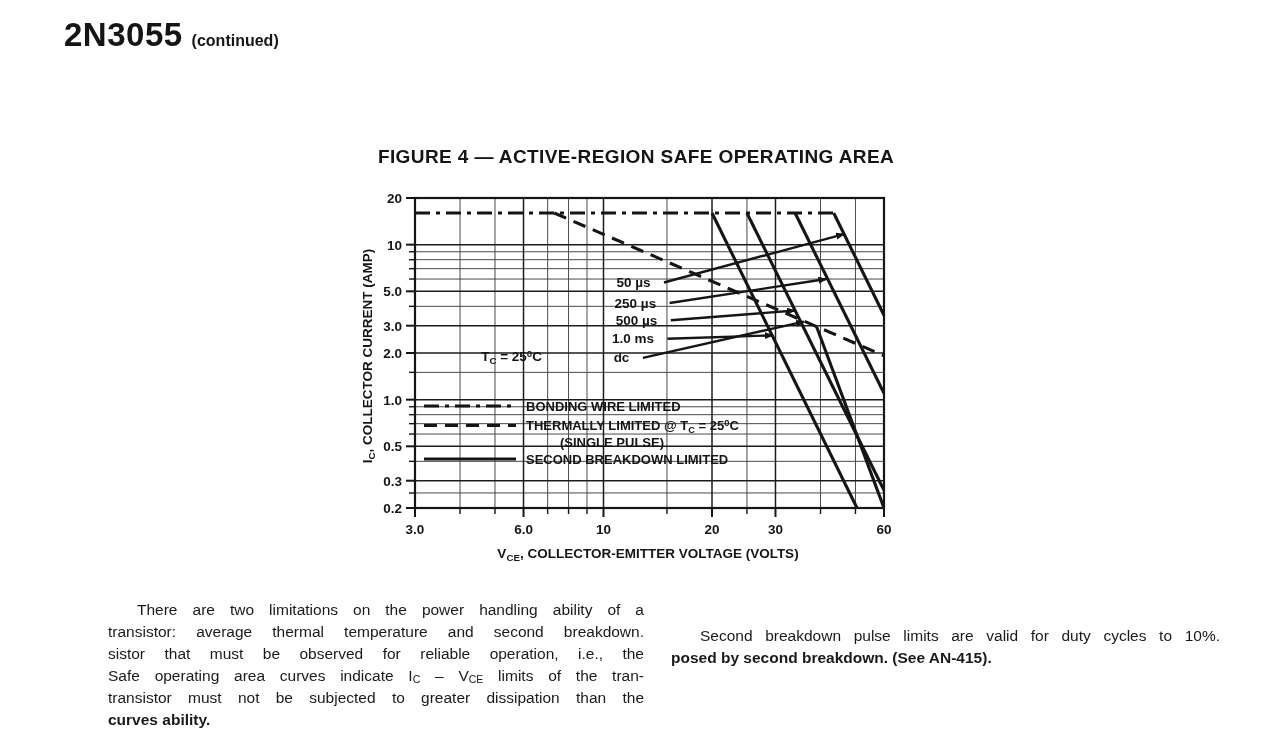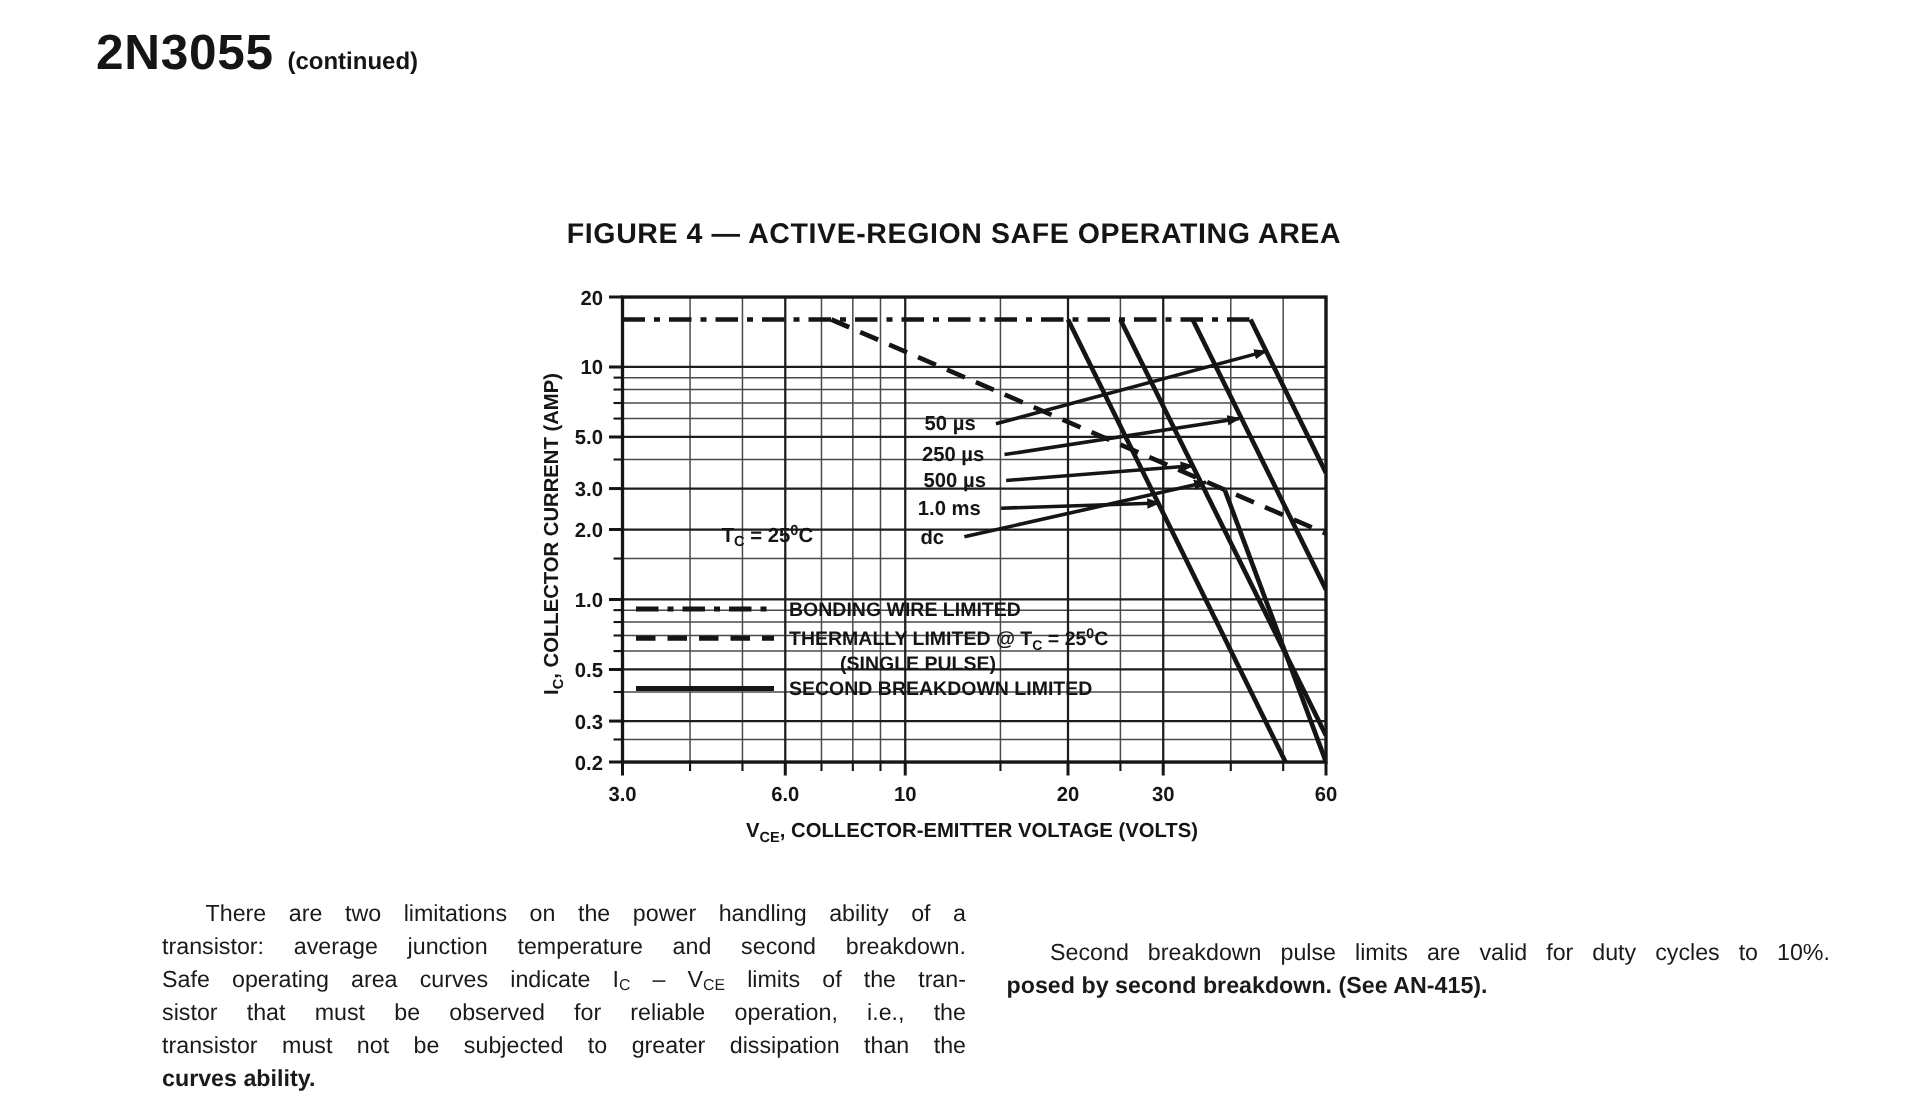--- a/index.html
+++ b/index.html
@@ -168,23 +168,23 @@
         <line x1="424" y1="425.5" x2="516" y2="425.5" stroke="#151515" stroke-width="3.2" stroke-dasharray="13 8"></line>
         <text x="526" y="430" font-size="13" font-weight="bold" fill="#151515"><tspan>THERMALLY LIMITED @ T</tspan><tspan font-size="9.36" dy="3">C</tspan><tspan dy="-3" font-size="13">​</tspan><tspan> = 25</tspan><tspan font-size="9.36" dy="-4.5">0</tspan><tspan dy="4.5" font-size="13">​</tspan><tspan>C</tspan></text>
         <text x="560" y="446.5" font-size="13" font-weight="bold" fill="#151515"><tspan>(SINGLE PULSE)</tspan></text>
         <line x1="424" y1="459" x2="516" y2="459" stroke="#151515" stroke-width="3.2"></line>
         <text x="526" y="463.5" font-size="13" font-weight="bold" fill="#151515"><tspan>SECOND BREAKDOWN LIMITED</tspan></text>
       </g>
     </svg>
 
   <div class="col col-left">
       <div class="pline first">There are two limitations on the power handling ability of a</div>
-      <div class="pline">transistor: average junction temperature and second breakdown.</div>
+      <div class="pline">transistor: average thermal temperature and second breakdown.</div>
+      <div class="pline">sistor that must be observed for reliable operation, i.e., the</div>
       <div class="pline">Safe operating area curves indicate I<sub>C</sub> – V<sub>CE</sub> limits of the tran-</div>
-      <div class="pline">sistor that must be observed for reliable operation, i.e., the</div>
       <div class="pline">transistor must not be subjected to greater dissipation than the</div>
       <div class="pline last">curves ability.</div>
     </div>
   <div class="col col-right">
       <div class="pline first">Second breakdown pulse limits are valid for duty cycles to 10%.</div>
       <div class="pline last">posed by second breakdown. (See AN-415).</div>
     </div>
 
 </div>
 

